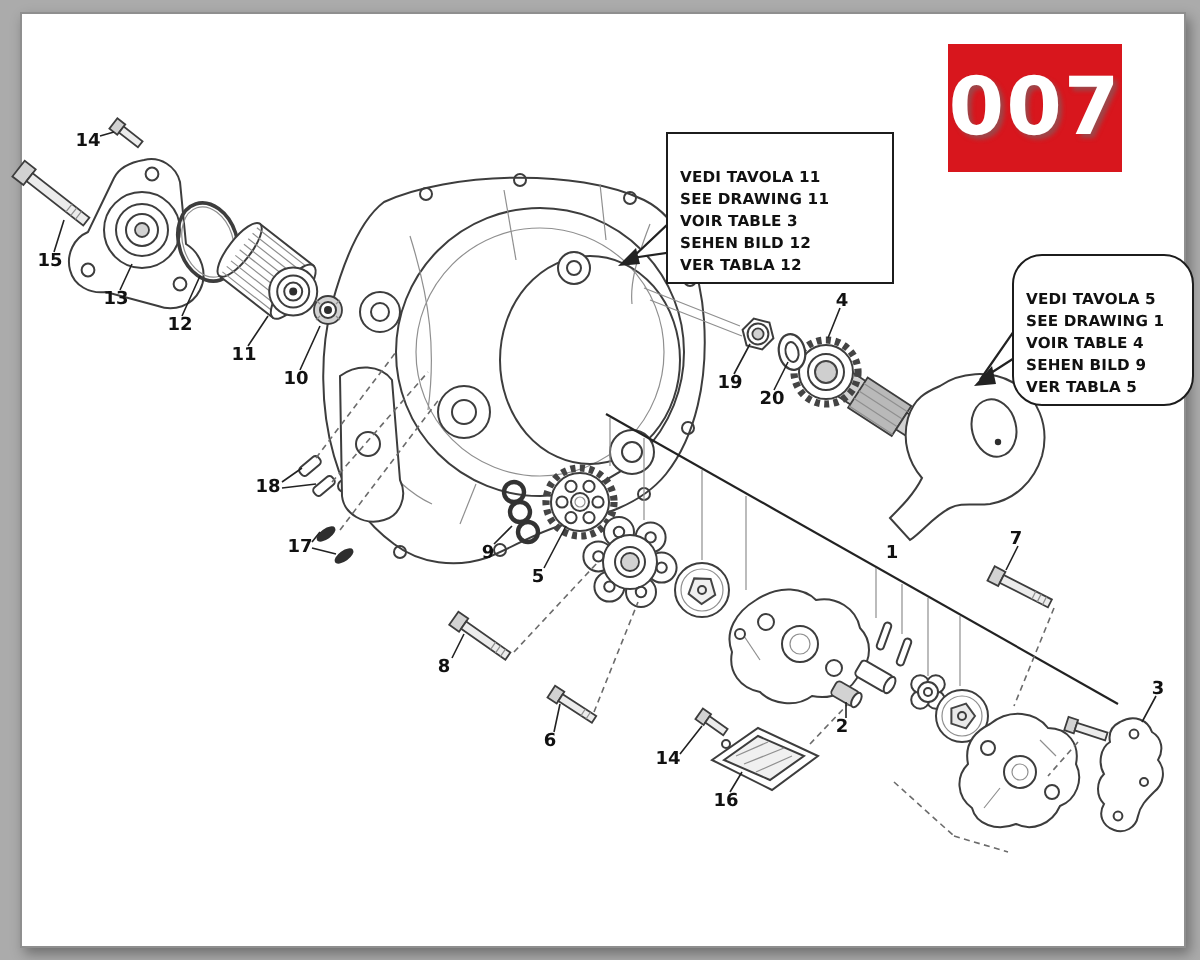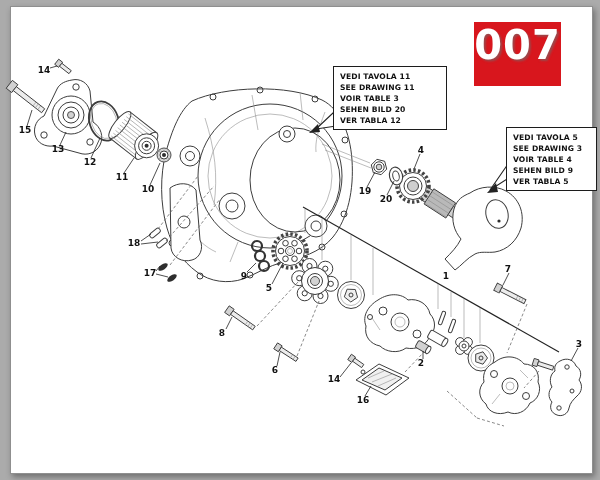--- a/index.html
+++ b/index.html
@@ -13,26 +13,26 @@
   .fw{fill:#fff;stroke:#3d3d3d;stroke-width:1;}
   .gray{fill:#d2d2d2;stroke:#3d3d3d;stroke-width:.9;}
   .shaft{fill:#ececec;stroke:#3d3d3d;stroke-width:.9;}
   .dk{fill:#2e2e2e;stroke:none;}
   .thin{fill:none;stroke:#8f8f8f;stroke-width:.6;}
   .lead{fill:none;stroke:#222;stroke-width:.8;}
   .dash{fill:none;stroke:#6b6b6b;stroke-width:.8;stroke-dasharray:3 2.2;}
   .teeth{fill:none;stroke:#444;stroke-width:3.6;stroke-dasharray:2.5 2.2;}
   .lbl{font:bold 9px "DejaVu Sans",sans-serif;fill:#111;text-anchor:middle;}
   .callout{position:absolute;border:1.6px solid #1c1c1c;background:#fff;
-    padding:4px 5px 3px 6px;font:bold 7.6px/1.45 "DejaVu Sans",sans-serif;color:#111;
+    padding:16px 5px 3px 6px;font:bold 7.6px/1.45 "DejaVu Sans",sans-serif;color:#111;
     white-space:nowrap;letter-spacing:.1px;}
   #callout1{left:333px;top:66px;width:101px;}
-  #callout2{left:506px;top:127px;width:78px;}
+  #callout2{left:506px;top:127px;width:78px;border-radius:15px;}
   #badge{position:absolute;left:474px;top:22px;width:87px;height:64px;background:#d8161d;
-    color:#fff;display:flex;align-items:flex-start;justify-content:center;
+    color:#fff;display:flex;align-items:center;justify-content:center;
     font:bold 40px "DejaVu Sans",sans-serif;letter-spacing:1px;
     text-shadow:2px 2px 2px rgba(110,110,110,.55);}
 </style>
 </head>
 <body>
 
 <div class="stage">
   <div class="page"></div>
 
   <svg class="overlay" viewBox="0 0 600 480">
@@ -321,26 +321,26 @@
       <text class="lbl" x="365" y="194">19</text>
       <text class="lbl" x="386" y="202">20</text>
       <text class="lbl" x="421" y="153">4</text>
     </g>
   </svg>
 
   <div class="callout" id="callout1">
     <div>VEDI TAVOLA 11</div>
     <div>SEE DRAWING 11</div>
     <div>VOIR TABLE 3</div>
-    <div>SEHEN BILD 20</div>
+    <div>SEHEN BILD 12</div>
     <div>VER TABLA 12</div>
   </div>
   <div class="callout" id="callout2">
     <div>VEDI TAVOLA 5</div>
-    <div>SEE DRAWING 3</div>
+    <div>SEE DRAWING 1</div>
     <div>VOIR TABLE 4</div>
     <div>SEHEN BILD 9</div>
     <div>VER TABLA 5</div>
   </div>
 
   <div id="badge">
     <span>007</span>
   </div>
 </div>
 

